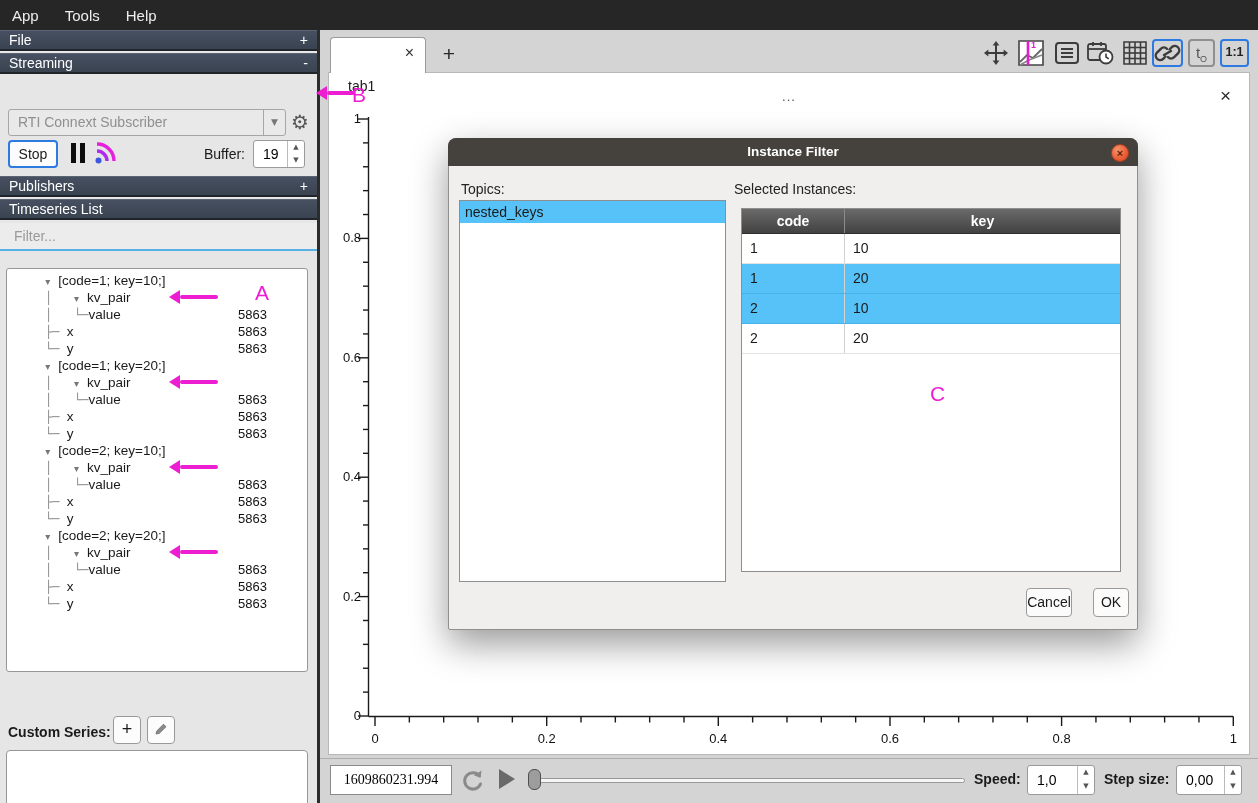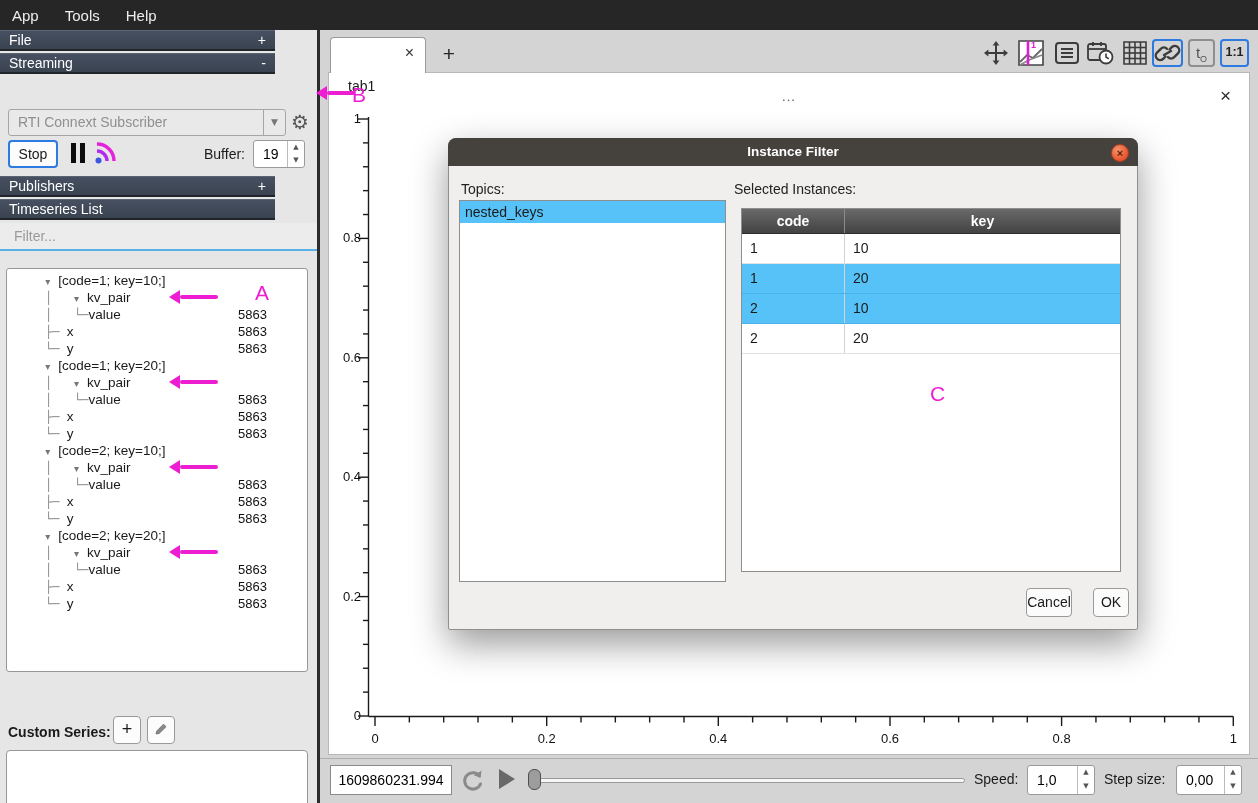--- a/index.html
+++ b/index.html
@@ -6,21 +6,21 @@
   html,body { width:1258px; height:803px; }
   body { font-family:"Liberation Sans", sans-serif; font-size:14px; color:#1a1a1a; background:#d4d4d4; overflow:hidden; }
   #app { position:relative; width:1258px; height:803px; background:#d4d4d4;border-radius:28px; }
 
   
   .menubar { position:absolute; left:0; top:0; width:1258px; height:30px; background:#262626; display:flex; align-items:center; gap:26px; padding-left:12px; }
   .menubar span { color:#ededed; font-size:15px; cursor:default; }
 
   
   .sidebar { position:absolute; left:0; top:30px; width:317px; height:773px; background:#e6e6e6; }
-  .sec-hdr { position:absolute; left:0; width:275px; height:21px; background:linear-gradient(#465061,#3a4350); border-top:1px solid #5a6472; border-bottom:2px solid #20242b; color:#fff; font-size:14px; line-height:19px; padding:0 9px; display:flex; justify-content:space-between; }
+  .sec-hdr { position:absolute; left:0; width:317px; height:21px; background:linear-gradient(#465061,#3a4350); border-top:1px solid #5a6472; border-bottom:2px solid #20242b; color:#fff; font-size:14px; line-height:19px; padding:0 9px; display:flex; justify-content:space-between; }
   .combo { position:absolute; left:8px; top:79px; width:278px; height:27px; background:#e9e9e9; border:1px solid #a6a6a6; border-radius:3px; color:#8f8f8f; font-size:14px; line-height:25px; padding-left:9px; }
   .combo .dd { position:absolute; right:0; top:0; width:22px; height:25px; border-left:1px solid #a6a6a6; text-align:center; color:#777; font-size:9px; line-height:25px; font-family:"DejaVu Sans",sans-serif; }
   .gear { position:absolute; left:288px; top:79px; width:24px; height:26px; font-size:20px; line-height:26px; color:#555; text-align:center; font-family:"DejaVu Sans",sans-serif; }
   .btn { background:#fcfcfc; border:1px solid #999; border-radius:4px; color:#1a1a1a; text-align:center; }
   .stop-btn { position:absolute; left:8px; top:110px; width:50px; height:28px; border:2px solid var(--accent,#2d7ae0); line-height:24px; font-size:14px; }
   .pause { position:absolute; left:71px; top:113px; width:16px; height:20px; }
   .pause i { position:absolute; top:0; width:5px; height:20px; background:#0c0c0c; }
   .pause i:last-child { left:9px; }
   .buf-label { position:absolute; left:160px; top:116px; width:85px; text-align:right; font-size:14px; }
   .spin { position:absolute; background:#fff; border:1px solid #9a9a9a; border-radius:3px; }
@@ -77,22 +77,22 @@
   .ithead .c1 { width:103px; border-right:1px solid #8b8b8b; }
   .ithead .c2 { flex:1; }
   .itrow { display:flex; height:30px; font-size:14px; line-height:29px; border-bottom:1px solid #e3e3e3; }
   .itrow .c1 { width:103px; border-right:1px solid #d2d2d2; padding-left:8px; }
   .itrow .c2 { flex:1; padding-left:8px; }
   .itrow.sel { background:var(--selection,#57c2f7); border-bottom-color:#49b2e8; }
   .dlg-btn { position:absolute; top:449px; height:29px; background:#fbfbfb; border:1px solid #9a9a9a; border-radius:4px; font-size:14px; text-align:center; line-height:27px; }
 
   
   .bottom { position:absolute; left:320px; top:758px; width:938px; height:45px; background:#d4d4d4; border-top:1px solid #aeaeae; }
-  .ts-box { position:absolute; left:10px; top:6px; width:122px; height:30px; background:#fff; border:1px solid #8a8a8a; font-size:14px; text-align:center; font-family:Liberation Sans, sans-serif; }
-  .pb-lab { position:absolute; top:12px; font-size:14px; font-weight:normal; }
+  .ts-box { position:absolute; left:10px; top:6px; width:122px; height:30px; background:#fff; border:1px solid #8a8a8a; font-size:14px; text-align:center; font-family:Liberation Serif, serif; }
+  .pb-lab { position:absolute; top:12px; font-size:14px; font-weight:bold; }
   .slider-groove { position:absolute; left:209px; top:19px; width:436px; height:5px; background:#f6f6f6; border:1px solid #999; border-radius:3px; }
   .slider-handle { position:absolute; left:208px; top:10px; width:13px; height:21px; background:#9d9d9d; border:1px solid #4f4f4f; border-radius:6px; }
 
   
   .annot { position:absolute; color:var(--annotation,#ed1ed2); font-size:21px; z-index:9; font-family:"Liberation Sans",sans-serif; }
   .arrow { position:absolute; height:4px; background:var(--annotation,#ed1ed2); border-radius:2px; z-index:9; }
   .arrow::before { content:""; position:absolute; left:-11px; top:50%; transform:translateY(-50%); border:7px solid transparent; border-left:0; border-right:11px solid var(--annotation,#ed1ed2); }
 
   svg { display:block; }
   .icon-svg * { vector-effect:non-scaling-stroke; }

